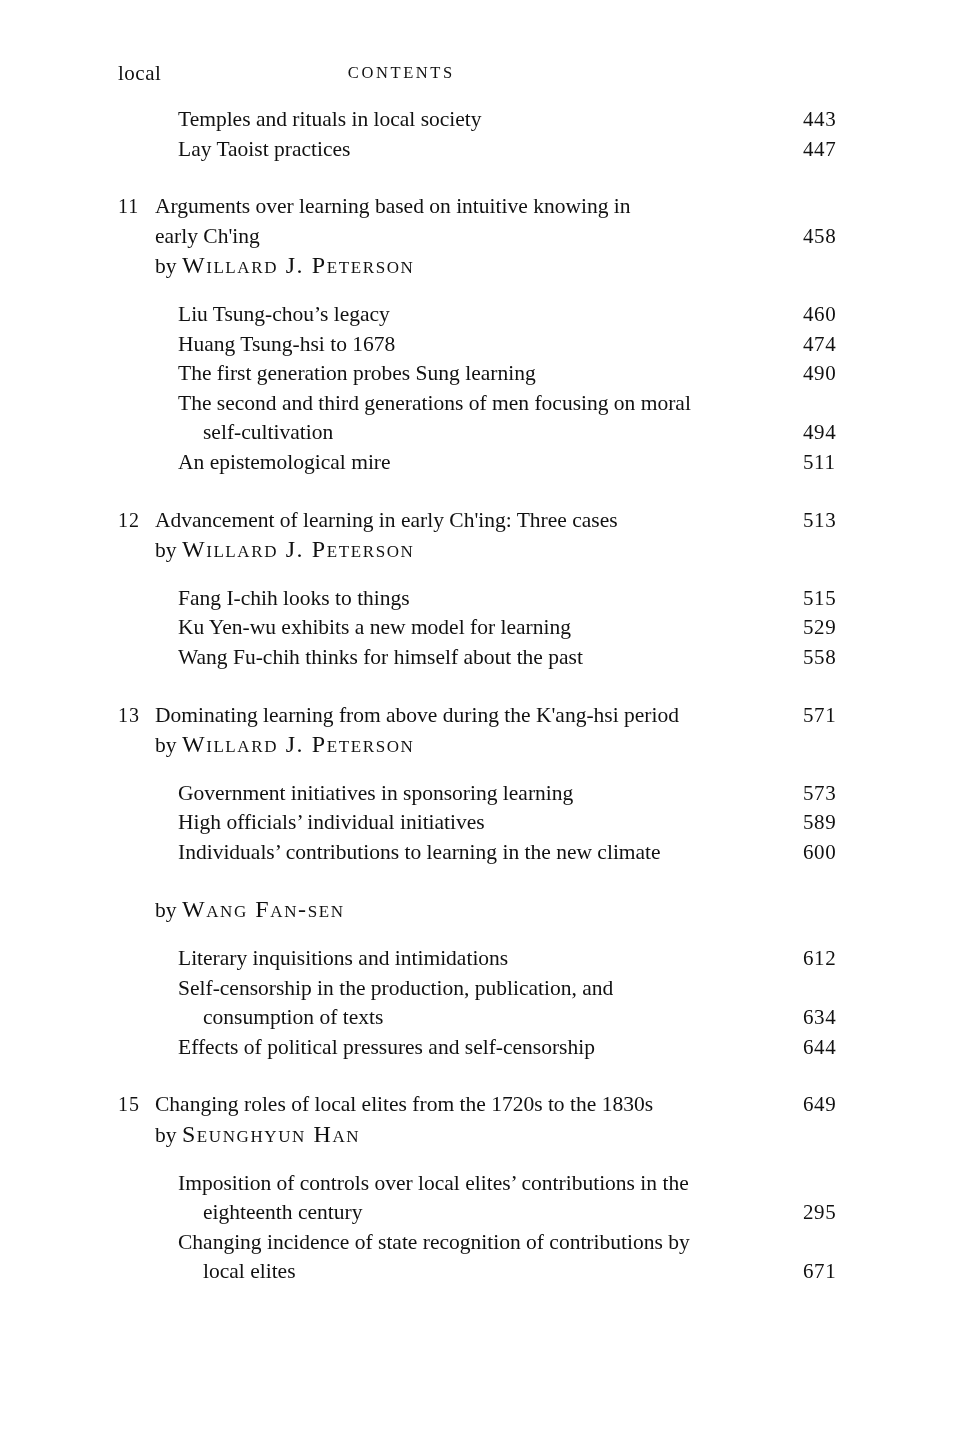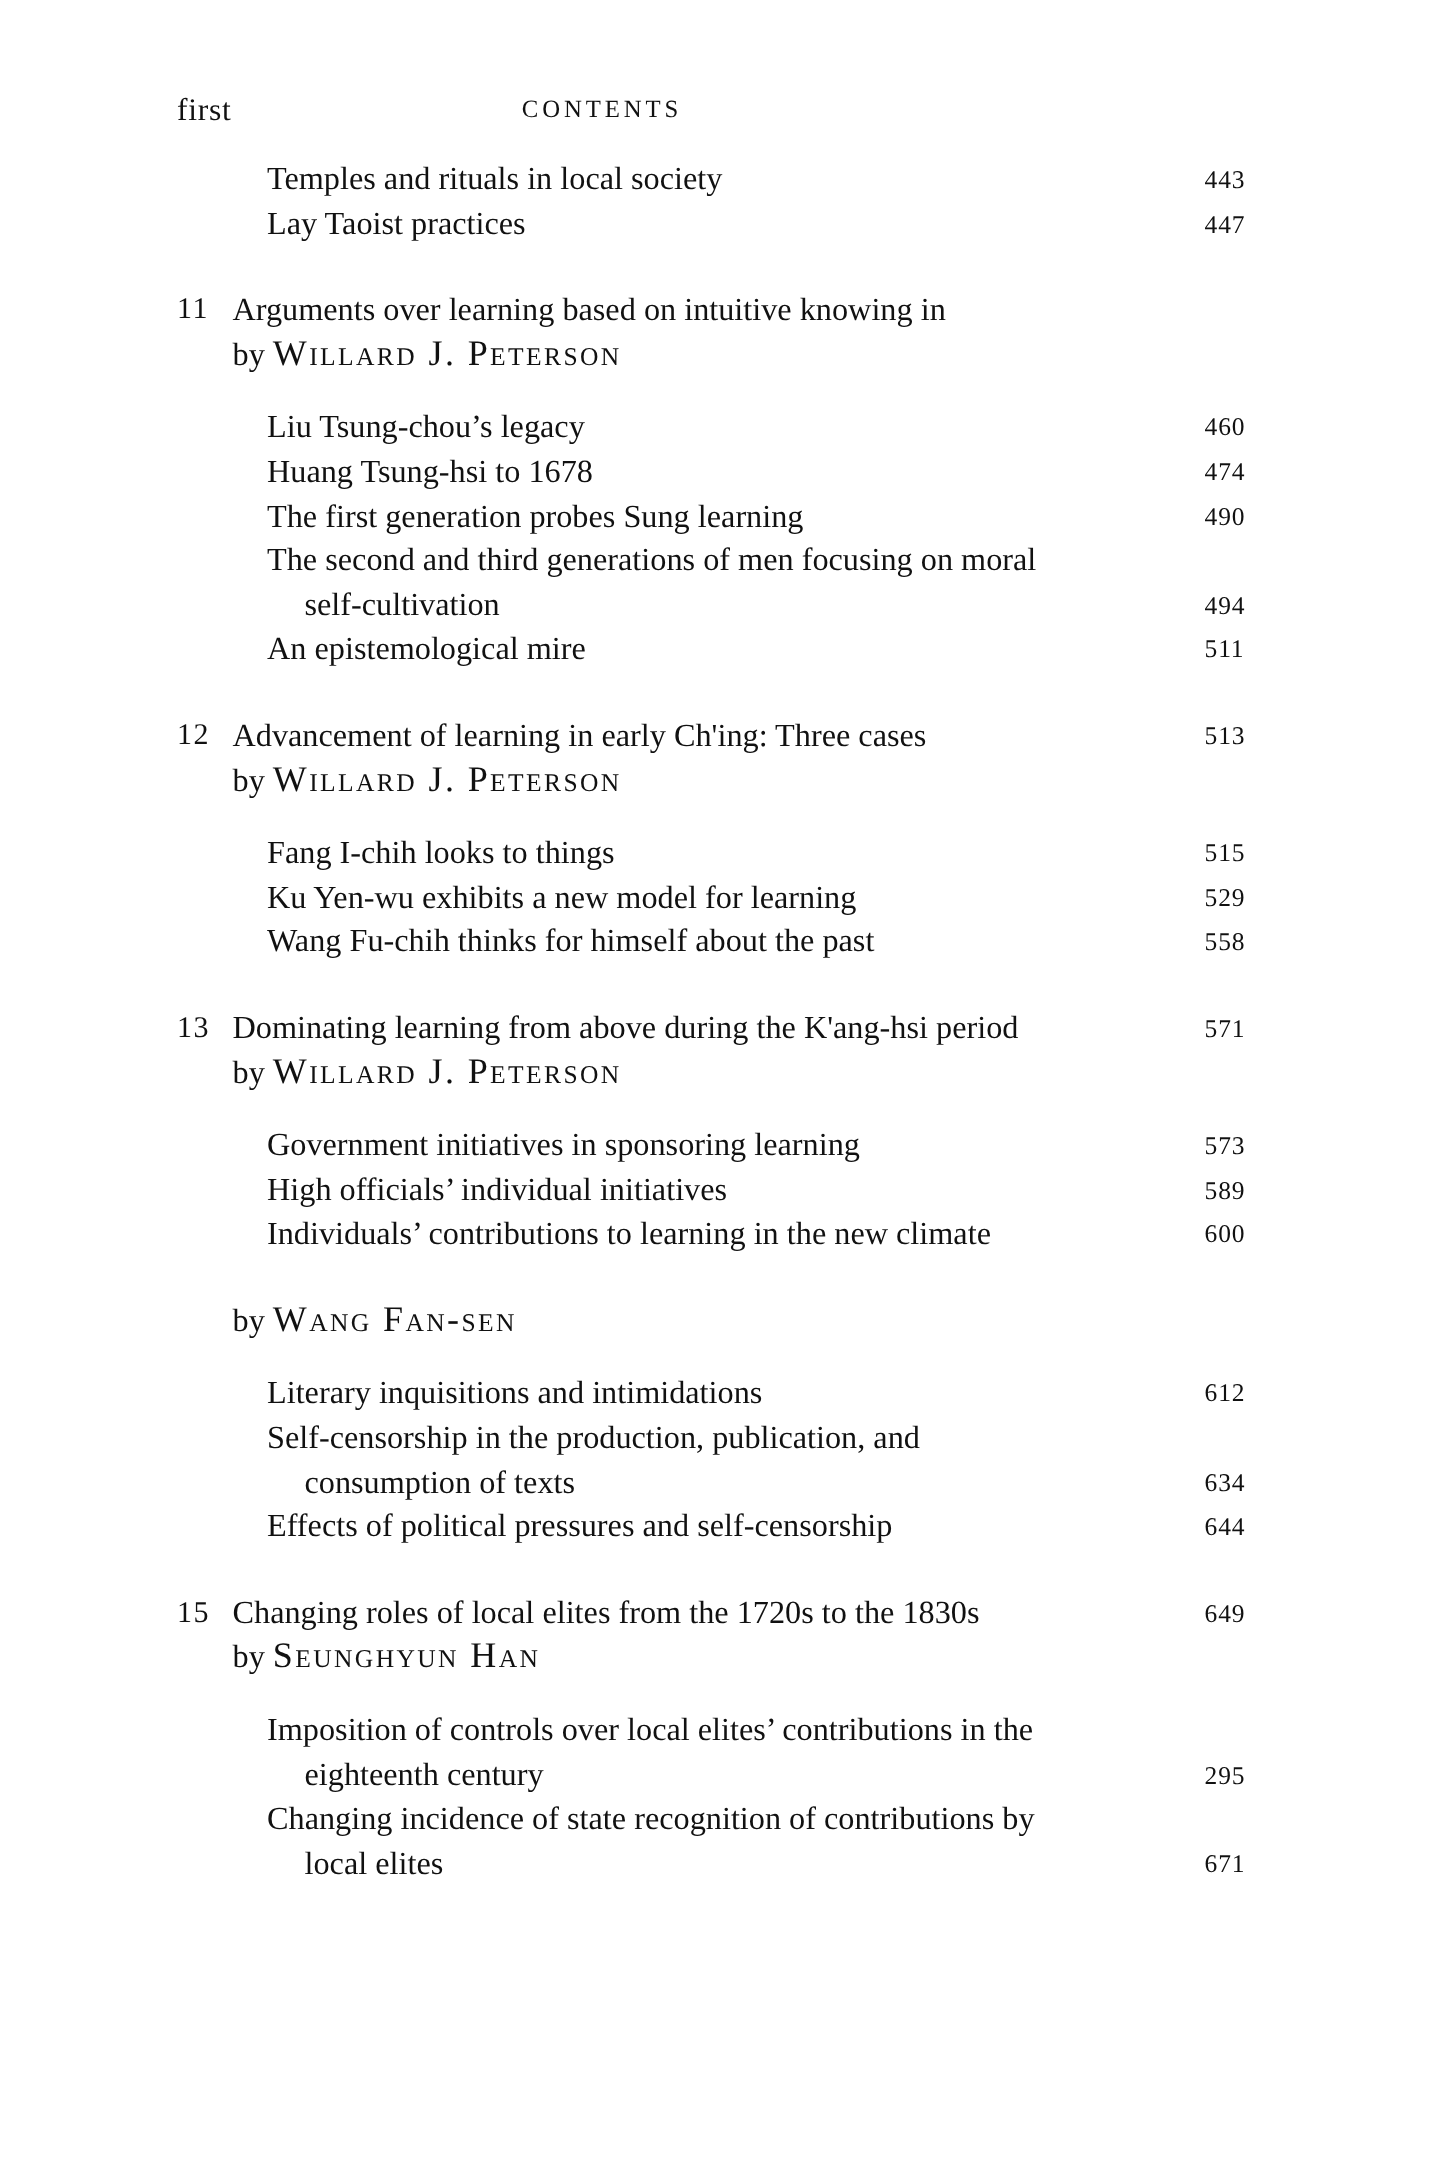--- a/index.html
+++ b/index.html
@@ -91,61 +91,65 @@
   }
   .txt.lvl-chapter  { left: 155px; }
   .txt.lvl-byline   { left: 155px; }
   .txt.lvl-sub      { left: 178px; }
   .txt.lvl-cont     { left: 203px; }
 
   .page-no {
     position: absolute;
     left: 803px;
     top: 0;
-    font-size: 17px;
+    font-size: 21px;
     letter-spacing: 0.6px;
   }
 
   .smallcaps {
     font-variant: small-caps;
     letter-spacing: 1.6px;
     font-size: 24px;
     margin-top: 24px;
   }
 
   
   .gap-group { height: 28px; }
   .gap-sub   { height: 19px; }
 </style>
 </head>
 <body>
 
 <div class="page">
 
   <div class="running-head">
-    <div class="folio">first</div>
+    <div class="folio">local</div>
     <div class="head-title">Contents</div>
   </div>
 
   <div class="toc" id="toc">
       <div class="entry">
         <div class="line">
           <span class="txt lvl-sub">Temples and rituals in local society</span>
           <span class="page-no">443</span>
         </div>
         <div class="line">
           <span class="txt lvl-sub">Lay Taoist practices</span>
           <span class="page-no">447</span>
         </div>
       </div>
       <div class="gap-group"></div>
       <div class="entry">
         <div class="line">
           <span class="num">11</span>
           <span class="txt lvl-chapter">Arguments over learning based on intuitive knowing in</span>
+        </div>
+        <div class="line">
+          <span class="txt lvl-chapter">early Ch'ing</span>
+          <span class="page-no">458</span>
         </div>
         <div class="line">
           <span class="txt lvl-byline">by <span class="smallcaps">Willard J. Peterson</span></span>
         </div>
         <div class="gap-sub"></div>
         <div class="line">
           <span class="txt lvl-sub">Liu Tsung-chou’s legacy</span>
           <span class="page-no">460</span>
         </div>
         <div class="line">

